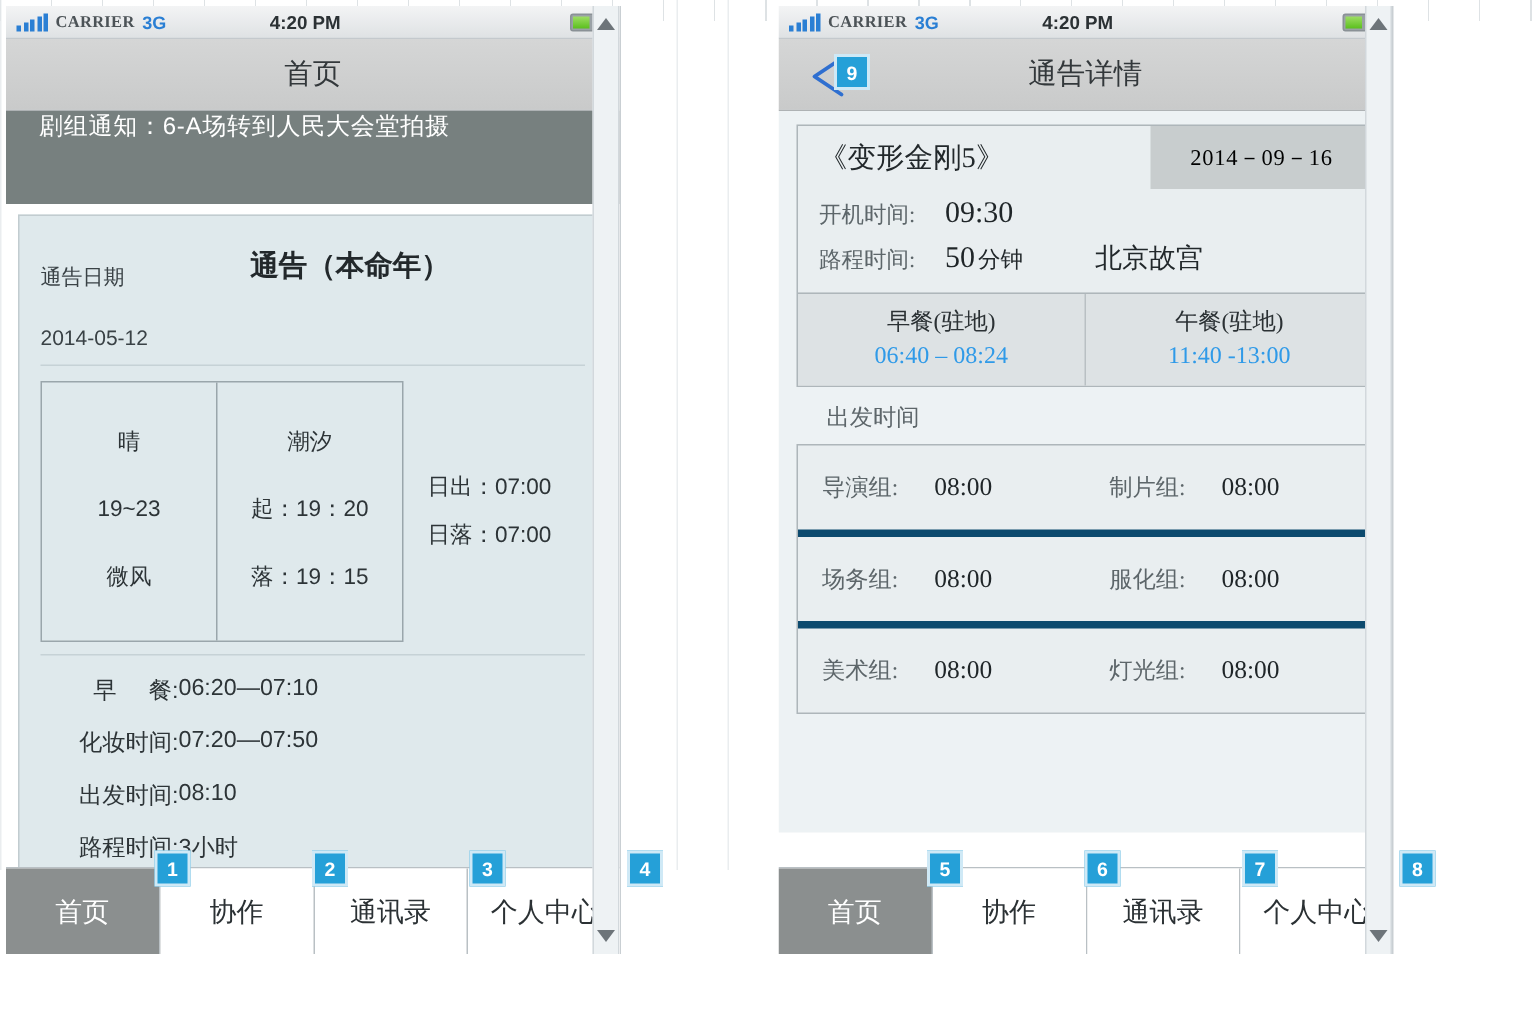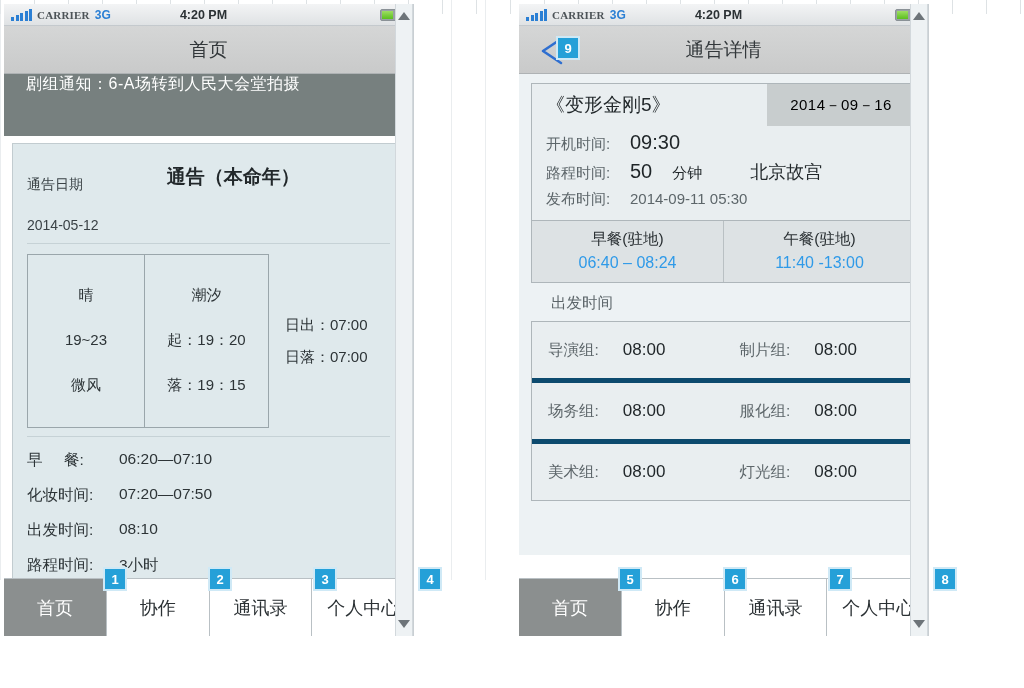--- a/index.html
+++ b/index.html
@@ -210,20 +210,21 @@
     overflow: hidden;
     position: relative;
   }
   .content-right {
     background: #edf2f4;
     height: 481px;
     overflow: hidden;
     position: relative;
     padding-top: 9px;
     box-sizing: border-box;
+    font-family: Liberation Serif, serif;
   }
 
   
   .card {
     margin: 7px 8px 0 8px;
     background: #dfe9ec;
     border: 1px solid #c2ccd0;
     box-sizing: border-box;
     padding: 10px 14px 8px 14px;
   }
@@ -280,20 +281,21 @@
 
   .sched {
     border-top: 1px solid #c6d2d6;
     padding-top: 6px;
   }
   .sched-row {
     font-size: 15.5px;
     color: #2d3437;
     padding: 7px 0;
     display: flex;
+    text-align: right;
   }
   .sched-row .lbl {
     width: 92px;
     display: inline-block;
     white-space: pre;
   }
   .sched-row .val { }
 
   .publish {
     border-top: 1px solid #c6d2d6;
@@ -345,21 +347,21 @@
   .rrow .rlbl {
     width: 84px;
     color: #5d666a;
     font-size: 15px;
   }
   .rrow .rval {
     color: #1f2528;
     font-size: 20px;
   }
   .rrow .rval.sm { font-size: 15px; color: #5d666a; }
-  .rrow .runit { font-size: 15px; color: #22282b; margin-left: 20px; }
+  .rrow .runit { font-size: 15px; color: #22282b; margin-left: 2px; }
   .rrow .rplace {
     margin-left: 48px;
     font-size: 18px;
     color: #22282b;
   }
 
   .meals {
     display: flex;
     border-top: 1px solid #aeb6ba;
     background: #dde2e4;
@@ -633,24 +635,20 @@
             <div class="rrow">
               <span class="rlbl">开机时间:</span>
               <span class="rval">09:30</span>
             </div>
             <div class="rrow">
               <span class="rlbl">路程时间:</span>
               <span class="rval">50</span>
               <span class="runit">分钟</span>
               <span class="rplace">北京故宫</span>
             </div>
-            <div class="rrow">
-              <span class="rlbl">发布时间:</span>
-              <span class="rval sm">2014-09-11  05:30</span>
-            </div>
           </div>
 
           <div class="meals">
             <div class="meal">
               <div class="mlbl">早餐(驻地)</div>
               <div class="mval">06:40 – 08:24</div>
             </div>
             <div class="meal">
               <div class="mlbl">午餐(驻地)</div>
               <div class="mval">11:40 -13:00</div>

